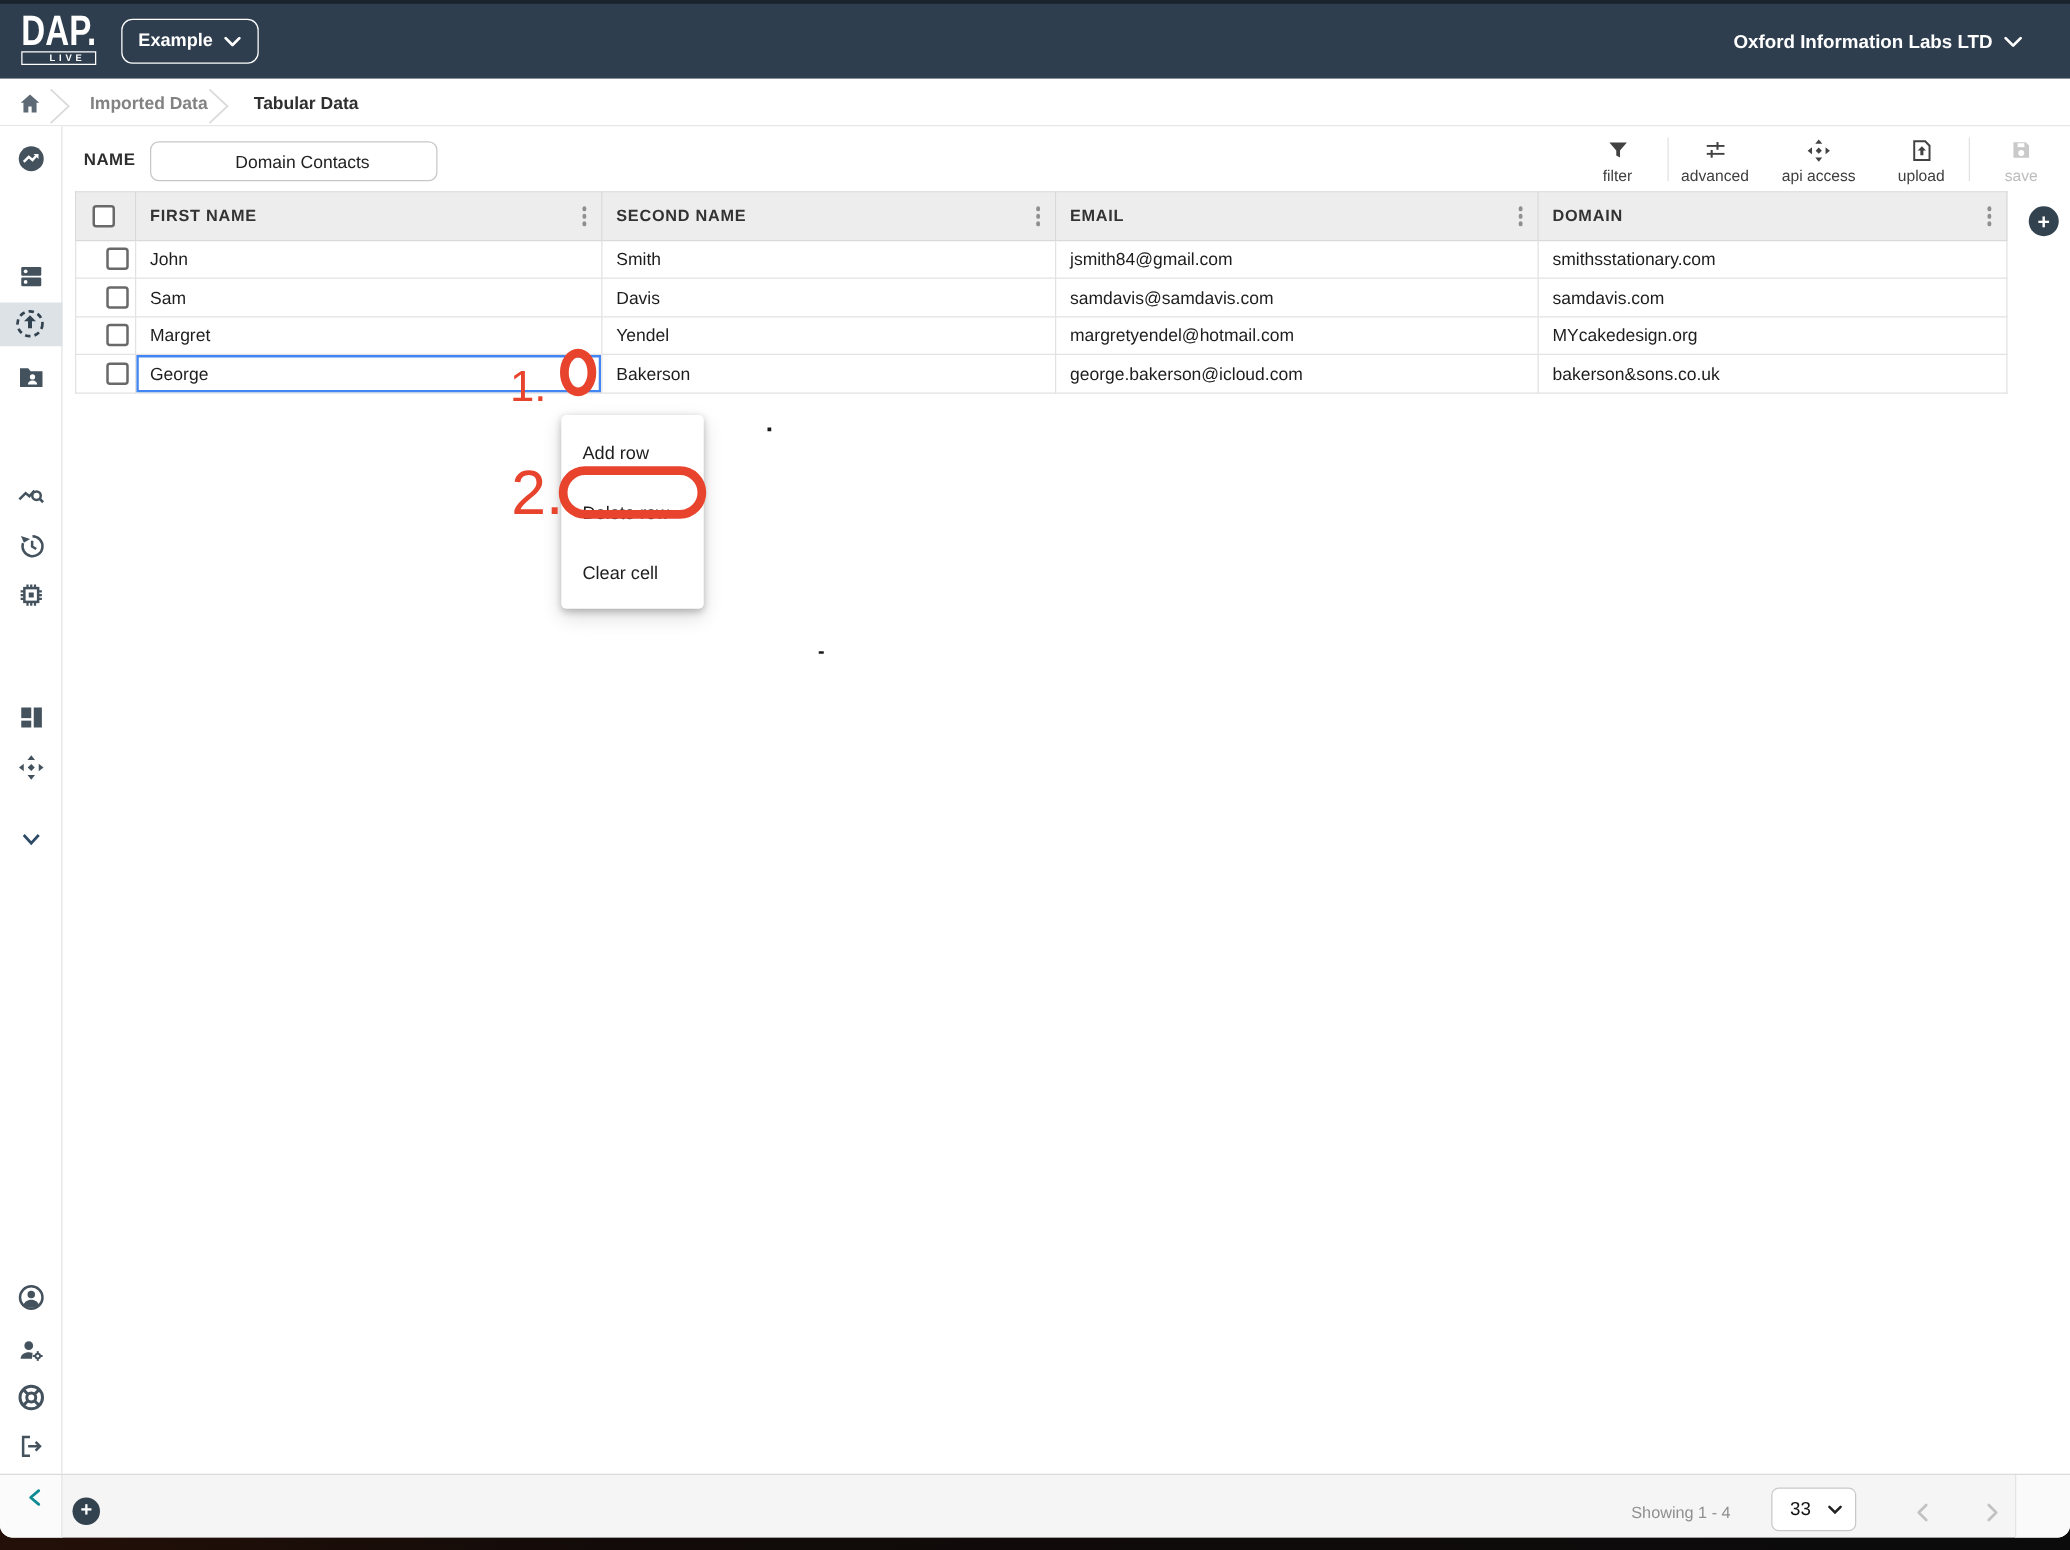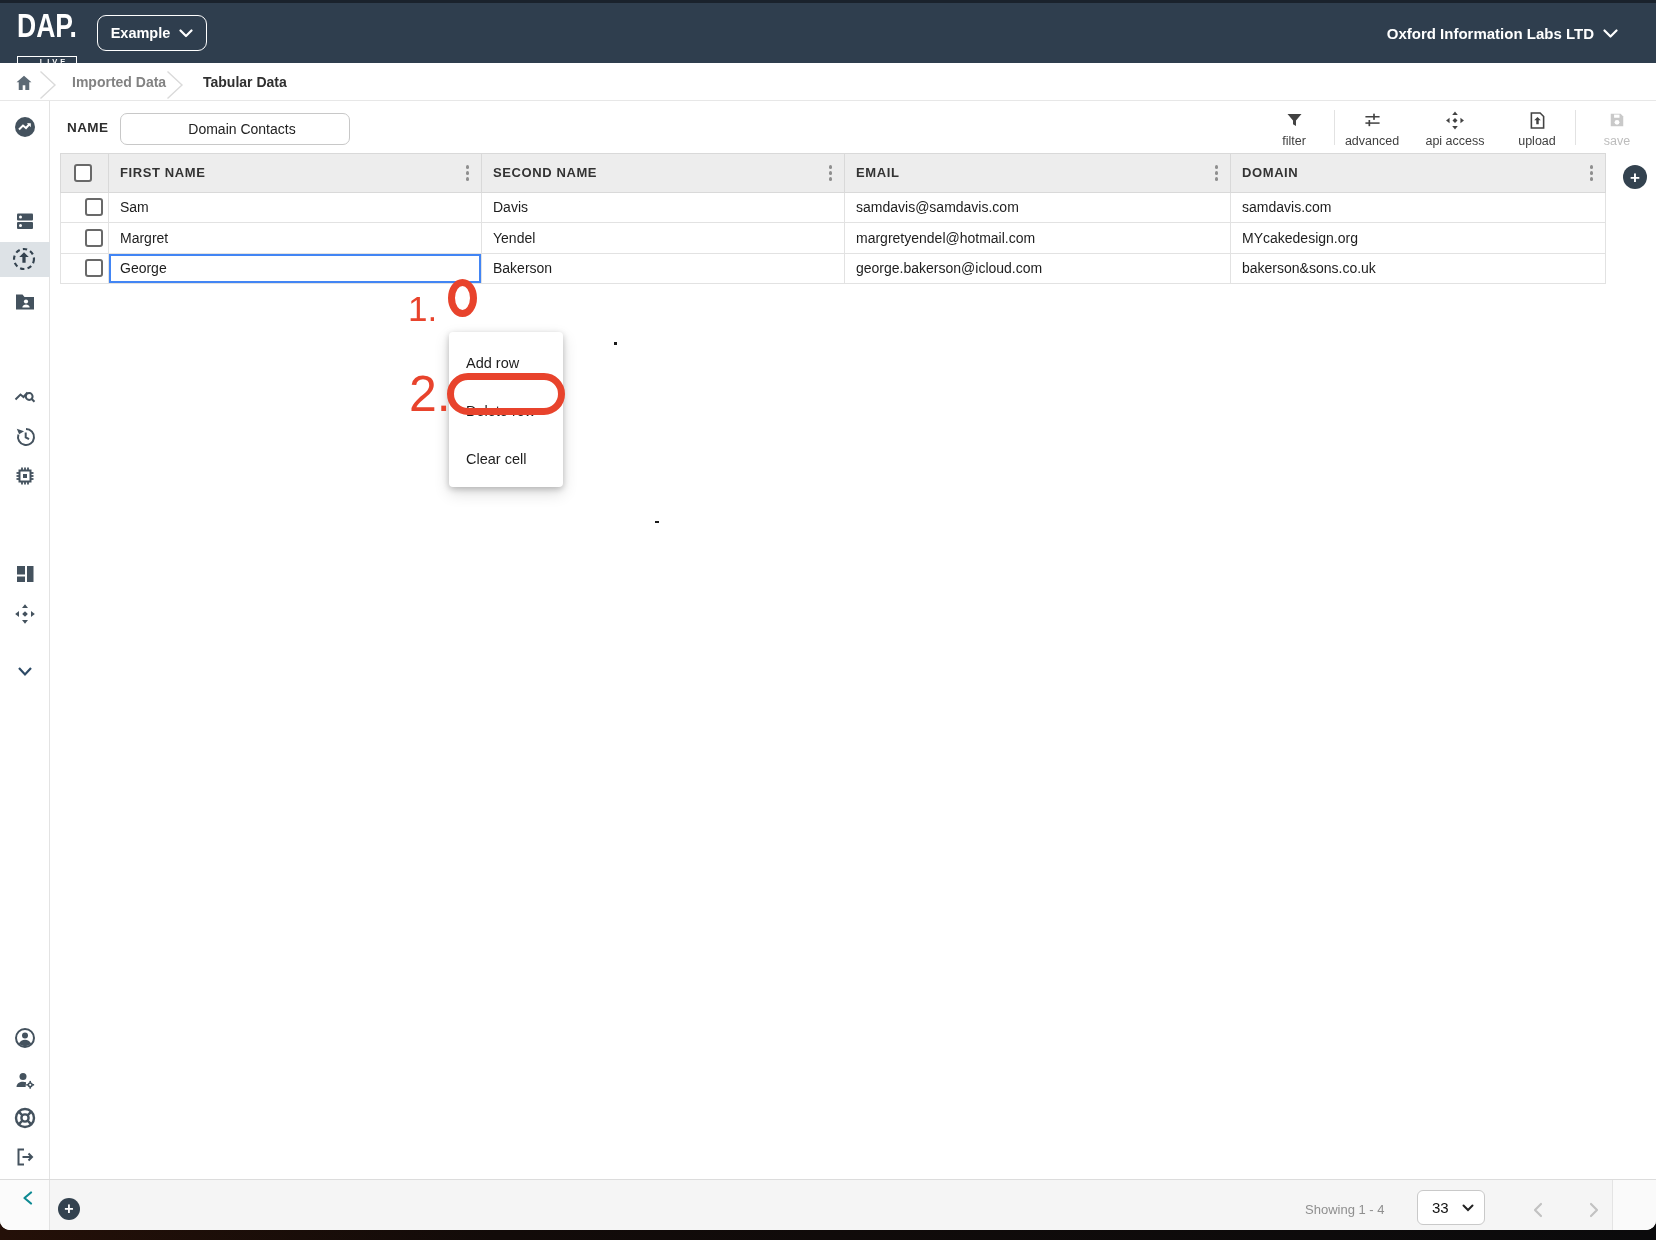--- a/index.html
+++ b/index.html
@@ -6,21 +6,21 @@
   html,body { width:1656px; height:1240px; }
   body { font-family:"Liberation Sans",sans-serif; background:linear-gradient(90deg,#241008 0%,#120b09 30%,#0b0b0c 100%); position:relative; }
   .abs { position:absolute; }
   .app { position:absolute; left:0; top:0; width:1656px; height:1230px; background:#fff; border-radius:0 0 10px 10px; overflow:hidden; }
 
   
   .topbar { position:absolute; left:0; top:0; width:1656px; height:63px; background:var(--topbar,#2f3e4e); }
   .topbar::before { content:""; position:absolute; left:0; top:0; right:0; height:3px; background:#1a222c; }
   .logo { position:absolute; left:17px; top:11px; color:#fff; }
   .logo-main { font-size:34px; font-weight:700; line-height:29px; transform:scaleX(0.78); transform-origin:left; }
-  .logo-sub { margin-top:16px; width:60px; height:11px; border:1.5px solid #fff; display:flex; align-items:center; justify-content:center; font-size:7.5px; font-weight:700; letter-spacing:3px; padding-left:14px; }
+  .logo-sub { margin-top:1px; width:60px; height:11px; border:1.5px solid #fff; display:flex; align-items:center; justify-content:center; font-size:7.5px; font-weight:700; letter-spacing:3px; padding-left:14px; }
   .ws-btn { position:absolute; left:97px; top:15px; width:110px; height:36px; border:1.5px solid #fff; border-radius:9px; display:flex; align-items:center; justify-content:center; gap:9px; color:#fff; font-size:14.5px; font-weight:700; background:transparent; }
   .org { position:absolute; right:38px; top:3px; height:60px; display:flex; align-items:center; gap:9px; color:#fff; font-size:15px; font-weight:700; }
 
   
   .breadcrumb { position:absolute; left:0; top:63px; width:1656px; height:38px; background:#fff; border-bottom:1px solid #e7e7e7; }
   .crumb-sep { position:absolute; top:7px; }
   .crumb { position:absolute; top:0; height:38px; display:flex; align-items:center; font-size:14px; font-weight:700; }
   .crumb.grey { color:#828282; }
   .crumb.dark { color:#2f2f2f; }
 
@@ -308,20 +308,29 @@
               </span>
             </div>
           </th>
       </tr>
     </thead>
     <tbody>
       <tr>
         <td class="cbcell">
             <div class="cb"></div>
           </td>
+        <td>John</td>
+        <td>Smith</td>
+        <td>jsmith84@gmail.com</td>
+        <td>smithsstationary.com</td>
+      </tr>
+      <tr>
+        <td class="cbcell">
+            <div class="cb"></div>
+          </td>
         <td>Sam</td>
         <td>Davis</td>
         <td>samdavis@samdavis.com</td>
         <td>samdavis.com</td>
       </tr>
       <tr>
         <td class="cbcell">
             <div class="cb"></div>
           </td>
         <td>Margret</td>

